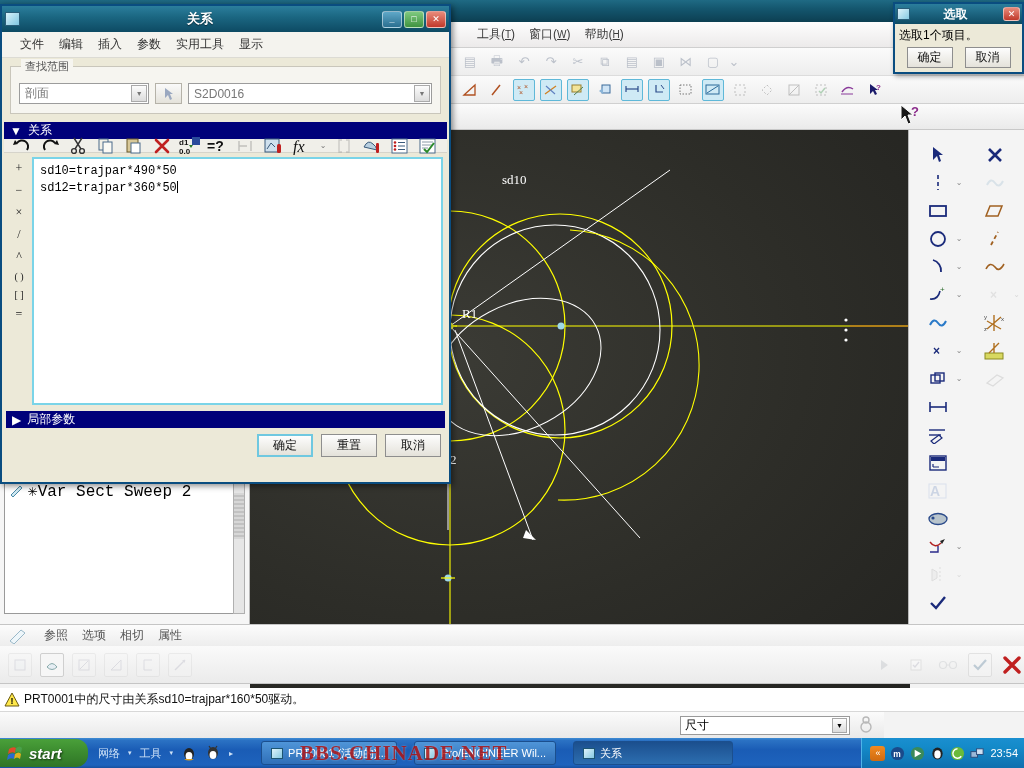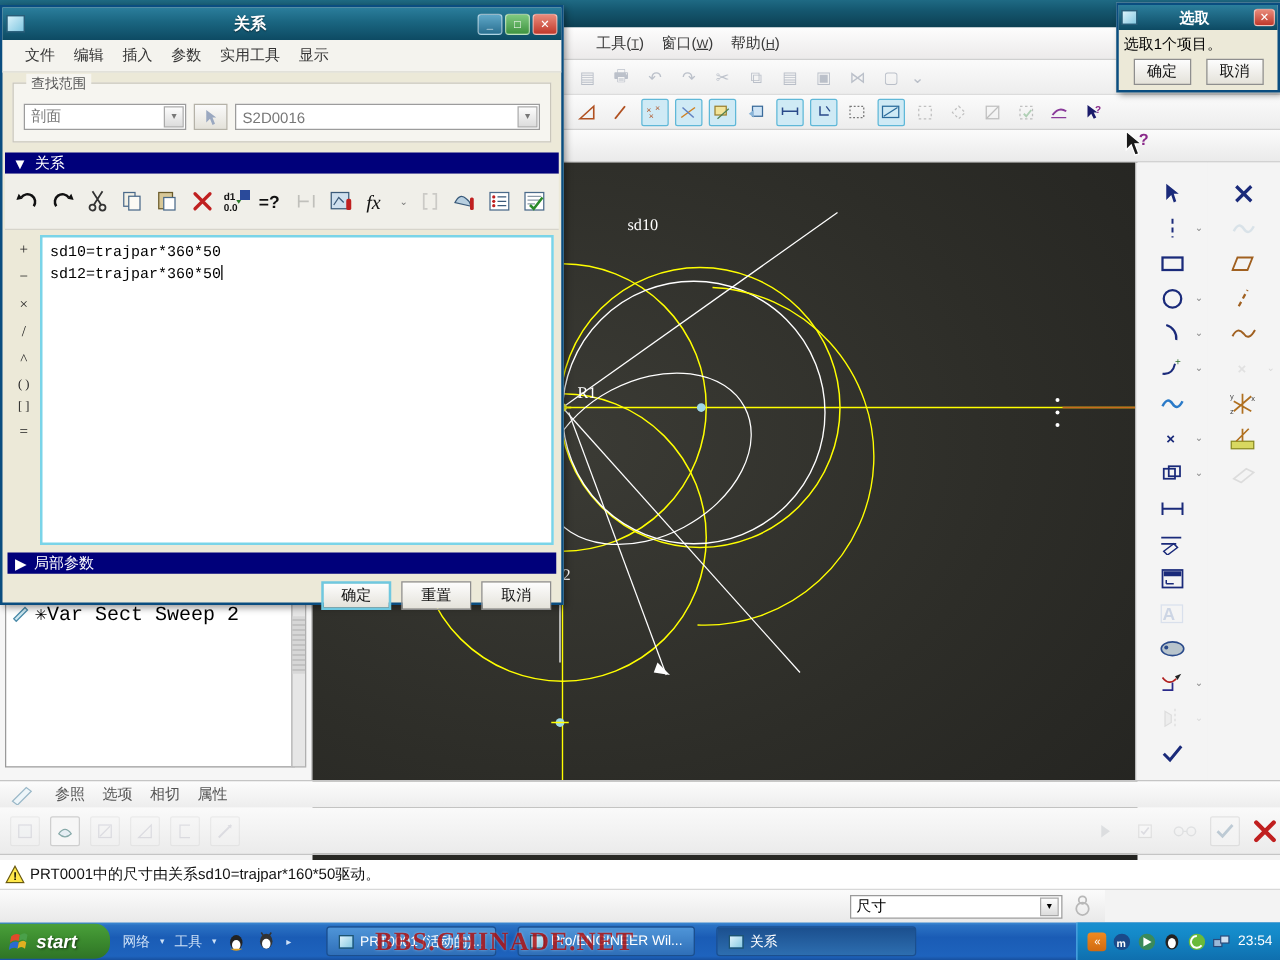--- a/index.html
+++ b/index.html
@@ -157,21 +157,21 @@
   #rel-scope .row { display: flex; align-items: center; gap: 6px; padding: 16px 8px 0 8px; }
   .combo { height: 21px; background: #fff; border: 1px solid #9c9c9c; position: relative;
     display: flex; align-items: center; padding-left: 5px; color: #777; font-size: 12px; }
   .combo .arr { position: absolute; right: 1px; top: 1px; width: 16px; height: 17px;
     background: linear-gradient(to bottom,#fcfcfc,#dcdcdc); border: 1px solid #aaa;
     display: flex; align-items: center; justify-content: center; font-size: 7px; color: #777; }
 
   #rel-section { margin: 8px 2px 0 2px; }
   .blue-bar { height: 17px; background: #00007a; color: #fff; display: flex; align-items: center;
     gap: 6px; padding-left: 6px; font-size: 12px; }
-  #rel-toolbar { height: 45px; background: #f0efe9; border-bottom: 1px solid #d6d4cb;
+  #rel-toolbar { height: 14px; background: #f0efe9; border-bottom: 1px solid #d6d4cb;
     display: flex; align-items: center; gap: 4px; padding-left: 6px; text-align: right; }
   .rbtn { width: 24px; height: 24px; display: flex; align-items: center; justify-content: center;
     font-size: 14px; color: #333; }
   .rbtn.dis { opacity: .3; }
 
   #rel-body { display: flex; padding: 4px 4px 0 4px; height: 252px; }
   #op-col { width: 22px; display: flex; flex-direction: column; align-items: center;
     padding-top: 4px; gap: 7px; font-size: 12px; color: #222;
     font-family: "Liberation Serif","DejaVu Serif",serif; }
   #rel-text { flex: 1; background: #fff; border: 2px solid #7ad4e8; margin-left: 2px;
@@ -844,21 +844,21 @@
           <span>+</span>
           <span>−</span>
           <span>×</span>
           <span>/</span>
           <span>^</span>
           <span style="font-size:10px">( )</span>
           <span style="font-size:10px">[ ]</span>
           <span>=</span>
         </div>
         <div id="rel-text">
-          <div>sd10=trajpar*360*50</div>
+          <div>sd10=trajpar*490*50</div>
           <div><span>sd12=trajpar*360*50</span><span class="caret"></span></div>
         </div>
       </div>
 
       <div id="rel-local">
         <div class="blue-bar">
           <span>▶</span>
           <span>局部参数</span>
         </div>
       </div>

